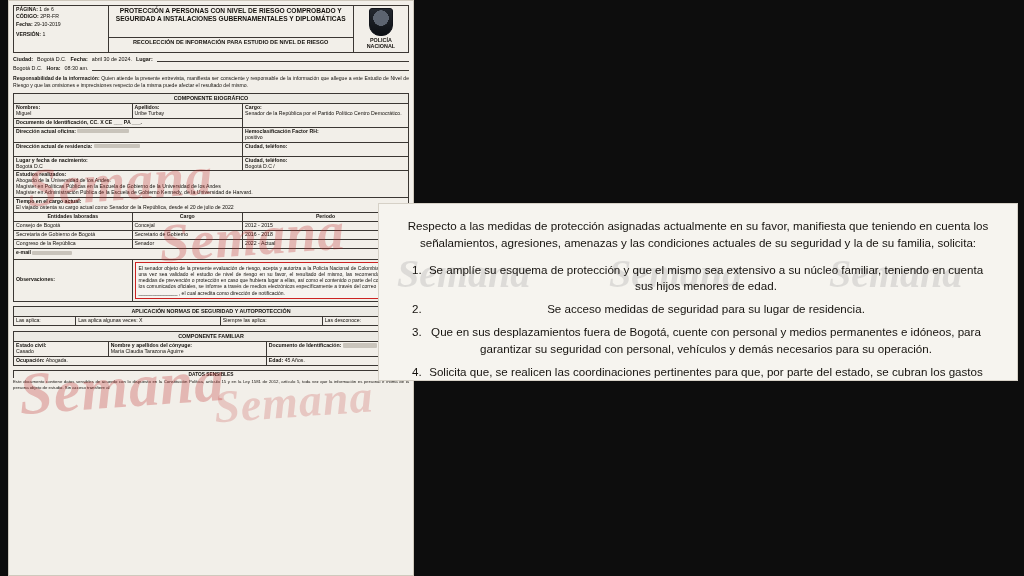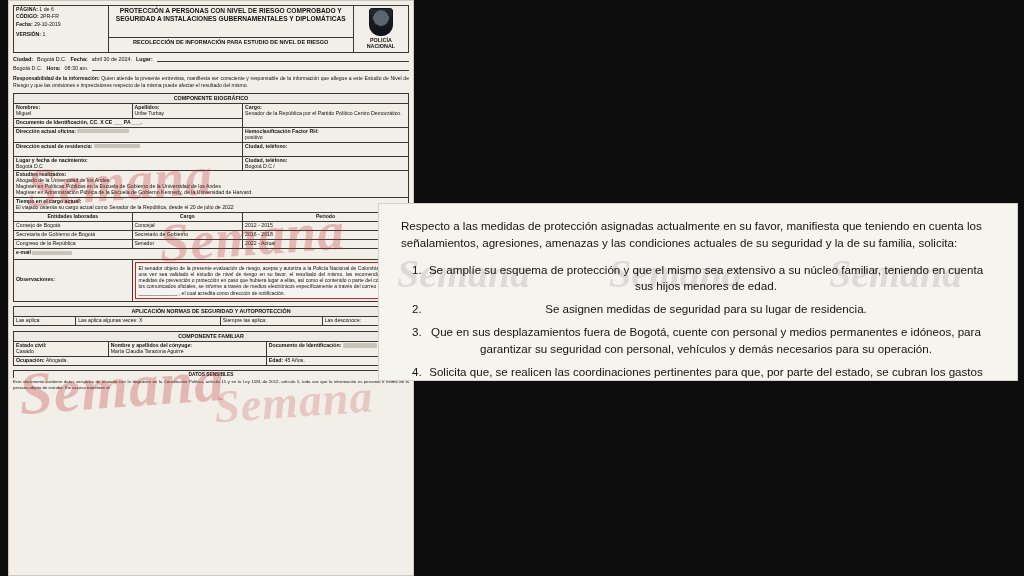--- a/index.html
+++ b/index.html
@@ -96,21 +96,21 @@
   }
   .rwm{
     position:absolute;top:46px;
     font-family:"Liberation Serif",serif;font-style:italic;font-weight:700;
     font-size:40px;color:rgba(170,170,170,.33);white-space:nowrap;
   }
   .rwm-a{left:18px;}
   .rwm-b{left:230px;}
   .rwm-c{left:450px;}
   .r-intro{
-    position:relative;margin:14px 22px 0 22px;font-size:11.6px;line-height:1.45;text-align:left;
+    position:relative;margin:14px 22px 0 22px;font-size:11.6px;line-height:1.45;text-align:center;
   }
   ol.r-list{
     position:relative;margin:10px 30px 0 46px;padding:0;font-size:11.6px;line-height:1.45;
   }
   ol.r-list li{margin-bottom:6px;text-align:center;}
 </style>
 </head>
 <body>
 
 <div id="doc-left">
@@ -322,17 +322,17 @@
 </div>
 
 <div id="doc-right">
   <div class="rwm rwm-a">Semana</div>
   <div class="rwm rwm-b">Semana</div>
   <div class="rwm rwm-c">Semana</div>
 
   <p class="r-intro">Respecto a las medidas de protección asignadas actualmente en su favor, manifiesta que teniendo en cuenta los señalamientos, agresiones, amenazas y las condiciones actuales de su seguridad y la de su familia, solicita:</p>
   <ol class="r-list">
     <li>Se amplíe su esquema de protección y que el mismo sea extensivo a su núcleo familiar, teniendo en cuenta sus hijos menores de edad.</li>
-    <li>Se asignen medidas de seguridad para su lugar de residencia.</li>
+    <li>Se acceso medidas de seguridad para su lugar de residencia.</li>
     <li>Que en sus desplazamientos fuera de Bogotá, cuente con personal y medios permanentes e idóneos, para garantizar su seguridad con personal, vehículos y demás necesarios para su operación.</li>
     <li>Solicita que, se realicen las coordinaciones pertinentes para que, por parte del estado, se cubran los gastos necesarios para la operación de su esquema de protección en todo el territorio nacional.</li>
   </ol>
 </div>
 
 </body></html>

